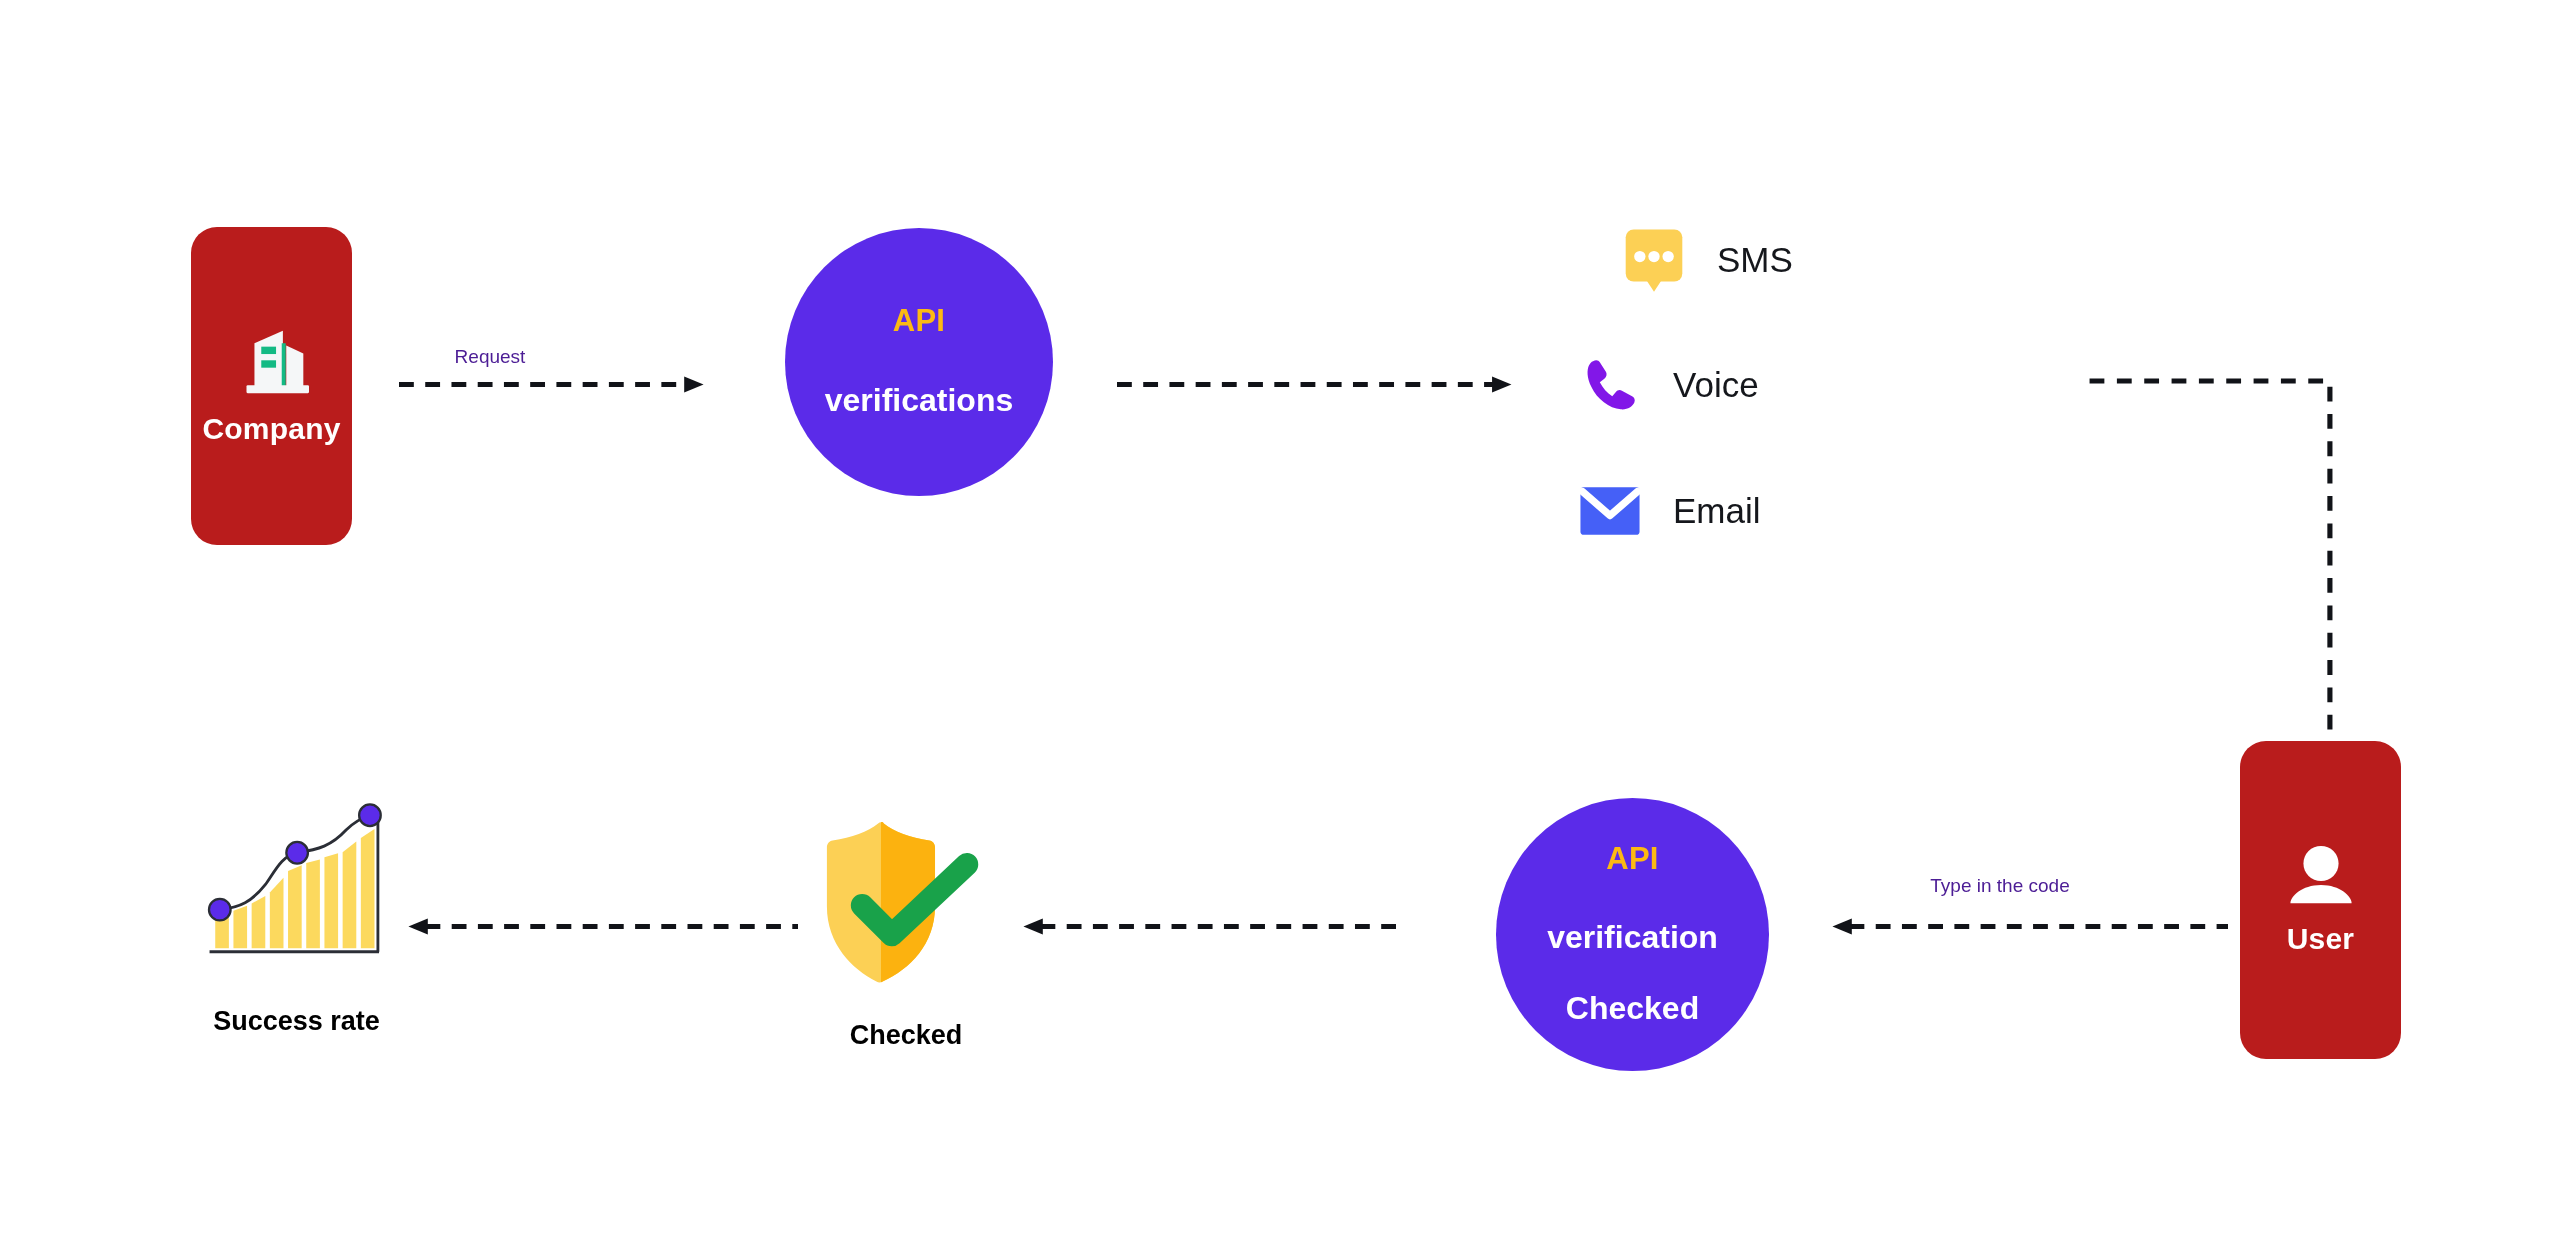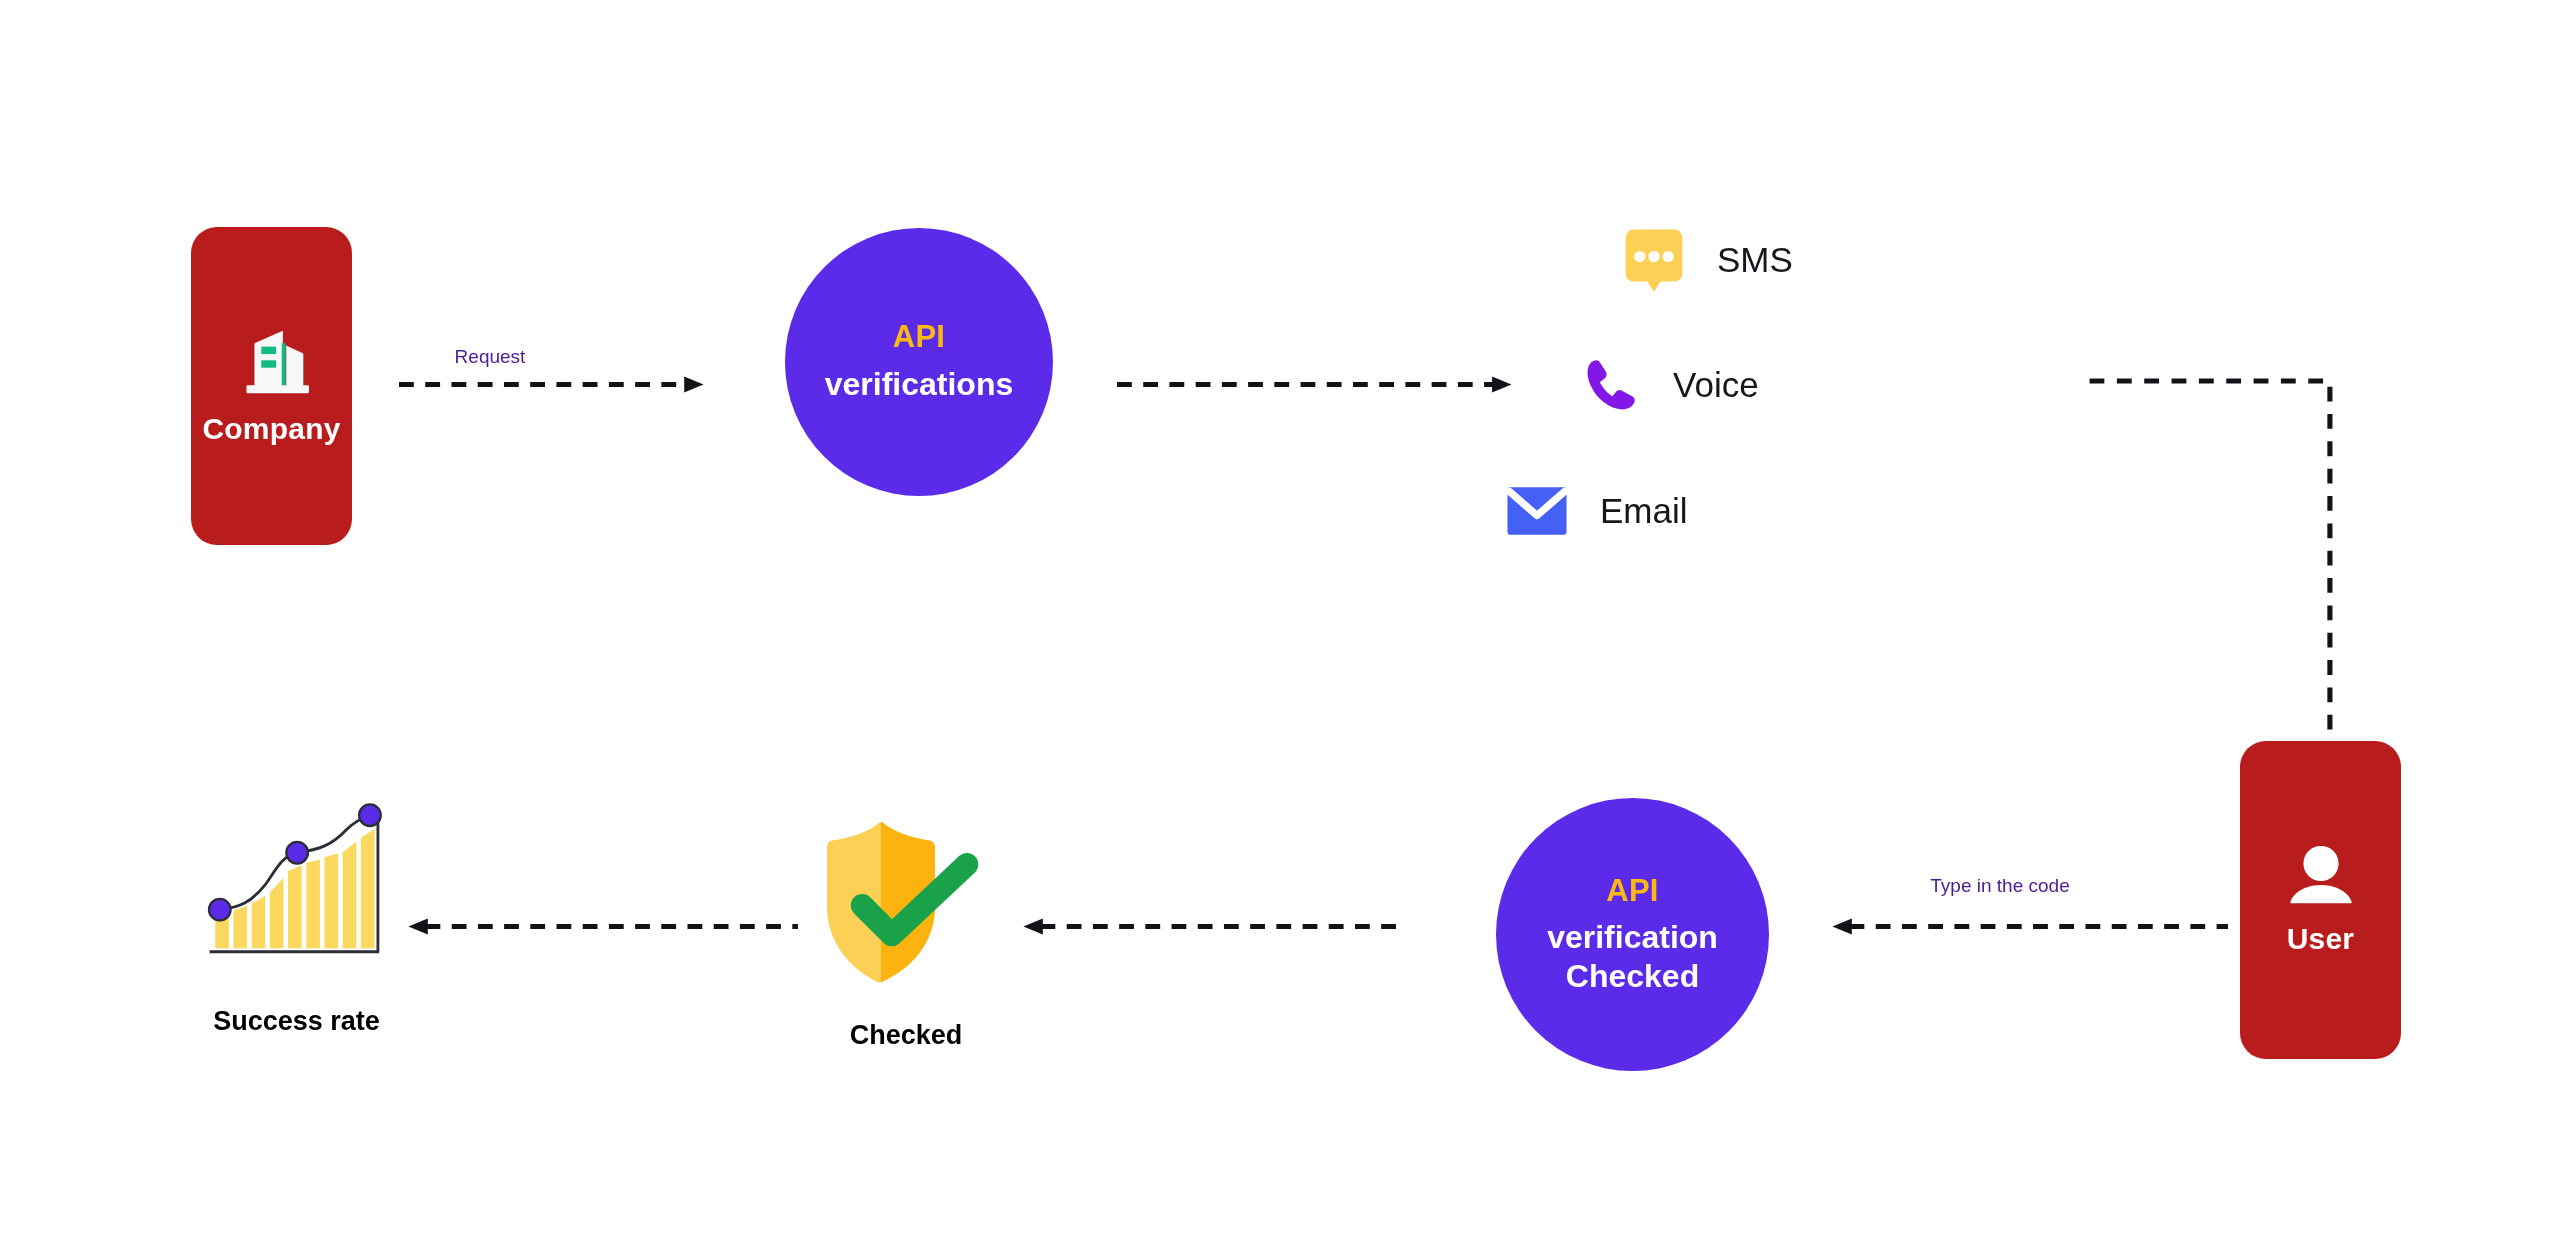--- a/index.html
+++ b/index.html
@@ -45,20 +45,21 @@
   
   .api-circle {
     position: absolute;
     background: #5B2BE9;
     border-radius: 50%;
     display: flex;
     flex-direction: column;
     align-items: center;
     justify-content: center;
     text-align: center;
+    gap: 32px;
   }
   .api-circle .api-word {
     color: #FCB913;
     font-size: 31px;
     font-weight: 700;
     letter-spacing: 0.3px;
     line-height: 1.05;
   }
   .api-circle .api-sub {
     color: #ffffff;
@@ -167,21 +168,21 @@
         <path d="M16 18 C12 26 12 40 20 56 C30 78 52 94 72 96
                  C84 97 92 92 96 84 C98 79 96 75 92 73
                  L74 63 C70 61 66 62 63 66 L57 73
                  C48 67 40 58 35 48 L43 42 C47 39 48 34 46 30
                  L35 13 C33 9 28 8 23 11 C20 12 18 15 16 18 Z" fill="#8217E8"></path>
       </svg>
     </span>
     <span class="ch-label">Voice</span>
   </div>
 
-  <div class="channel-row" style="left:1505px; top:479px;align-items:center;">
+  <div class="channel-row" style="left:1578px; top:479px;align-items:center;">
     <span class="ch-icon">
       <svg width="62" height="50" viewBox="0 0 108 88">
         <rect x="2" y="2" width="104" height="84" rx="6" fill="#4560F7"></rect>
         <path d="M6 10 L54 52 L102 10" fill="none" stroke="#FFFFFF" stroke-width="13" stroke-linecap="round" stroke-linejoin="round"></path>
       </svg>
     </span>
     <span class="ch-label">Email</span>
   </div>
 
   <svg class="abs" style="left:2085px; top:365px;" width="262" height="376" viewBox="0 0 460 660">

